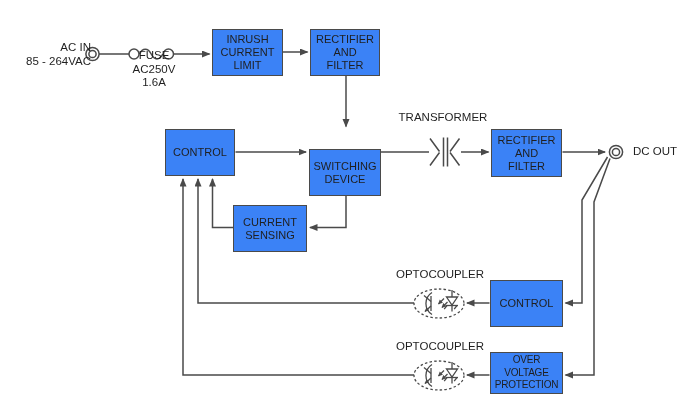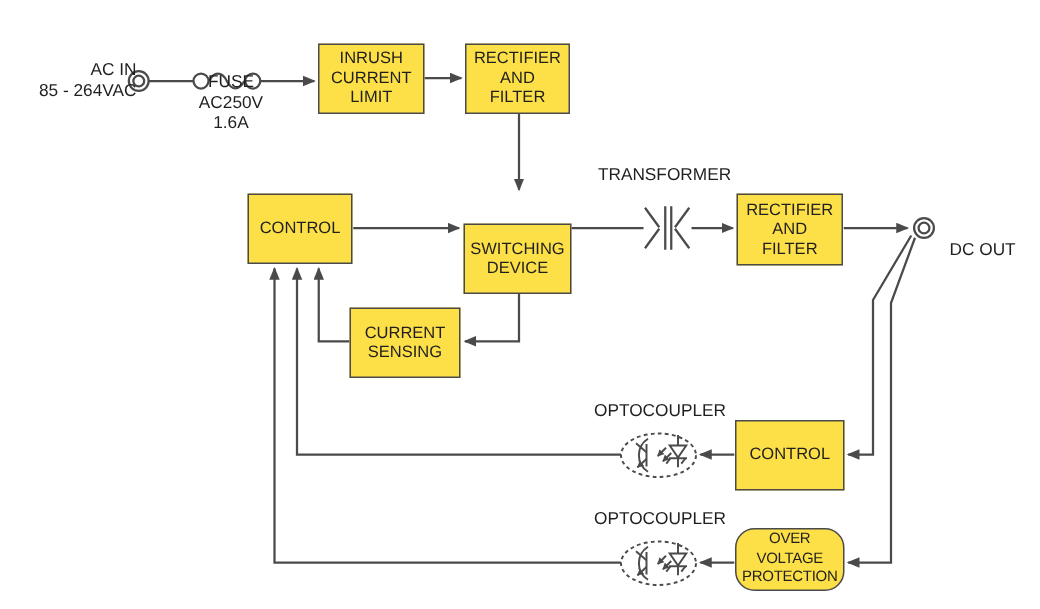--- a/index.html
+++ b/index.html
@@ -2,21 +2,21 @@
 <html><head>
 <meta charset="utf-8">
 <style>
   html,body{margin:0;padding:0;background:#ffffff;}
   .canvas{
     position:relative;width:693px;height:406px;background:#ffffff;
     font-family:"Liberation Sans",sans-serif;color:#1f1f1f;overflow:hidden;
   }
   .wiring{position:absolute;left:0;top:0;}
   .block{
-    position:absolute;box-sizing:border-box;background:#fde047;
+    position:absolute;box-sizing:border-box;background:#3b82f6;
     border:1.5px solid #4a4a4a;
     display:flex;align-items:center;justify-content:center;
     text-align:center;font-size:11px;line-height:13px;white-space:pre-line;
   }
   .block.ovp-text{font-size:10px;line-height:12.5px;letter-spacing:-0.2px;}
   .float-label{
     position:absolute;font-size:11.5px;line-height:13.5px;white-space:pre-line;
   }
   .center{text-align:center;}
 </style>
@@ -95,33 +95,33 @@
   </svg>
 
   <div class="float-label" style="left:26px;top:41px;text-align:right;">AC IN
 85 - 264VAC</div>
   <div class="float-label center" style="left:104px;top:4px;width:100px;margin-top:45px;">FUSE
 AC250V
 1.6A</div>
   <div class="float-label center" style="left:388px;top:111px;width:110px;">TRANSFORMER</div>
   <div class="float-label center" style="left:385px;top:268px;width:110px;">OPTOCOUPLER</div>
   <div class="float-label center" style="left:385px;top:340px;width:110px;">OPTOCOUPLER</div>
-  <div class="float-label" style="left:633px;top:145px;margin-top:16px;">DC OUT</div>
+  <div class="float-label" style="left:633px;top:145px;">DC OUT</div>
 
   <div class="block" style="left:212px;top:29px;width:71px;height:47px;">INRUSH
 CURRENT
 LIMIT</div>
   <div class="block" style="left:310px;top:29px;width:70px;height:47px;">RECTIFIER
 AND
 FILTER</div>
   <div class="block" style="left:165px;top:129px;width:70px;height:47px;">CONTROL</div>
   <div class="block" style="left:309px;top:129px;width:72px;height:47px;margin-top:20px;">SWITCHING
 DEVICE</div>
   <div class="block" style="left:233px;top:205px;width:74px;height:47px;">CURRENT
 SENSING</div>
   <div class="block" style="left:491px;top:129px;width:71px;height:48px;">RECTIFIER
 AND
 FILTER</div>
   <div class="block" style="left:490px;top:280px;width:73px;height:47px;">CONTROL</div>
-  <div class="block ovp-text" style="left:490px;top:352px;width:73px;height:42px;border-radius:13px;">OVER VOLTAGE
+  <div class="block ovp-text" style="left:490px;top:352px;width:73px;height:42px;">OVER VOLTAGE
 PROTECTION</div>
 
 </div>
 
 </body></html>

